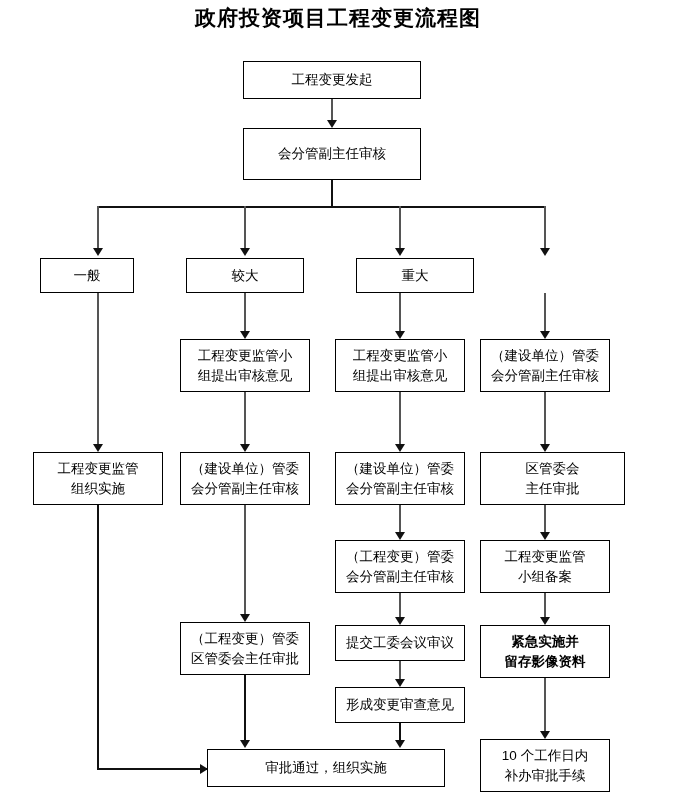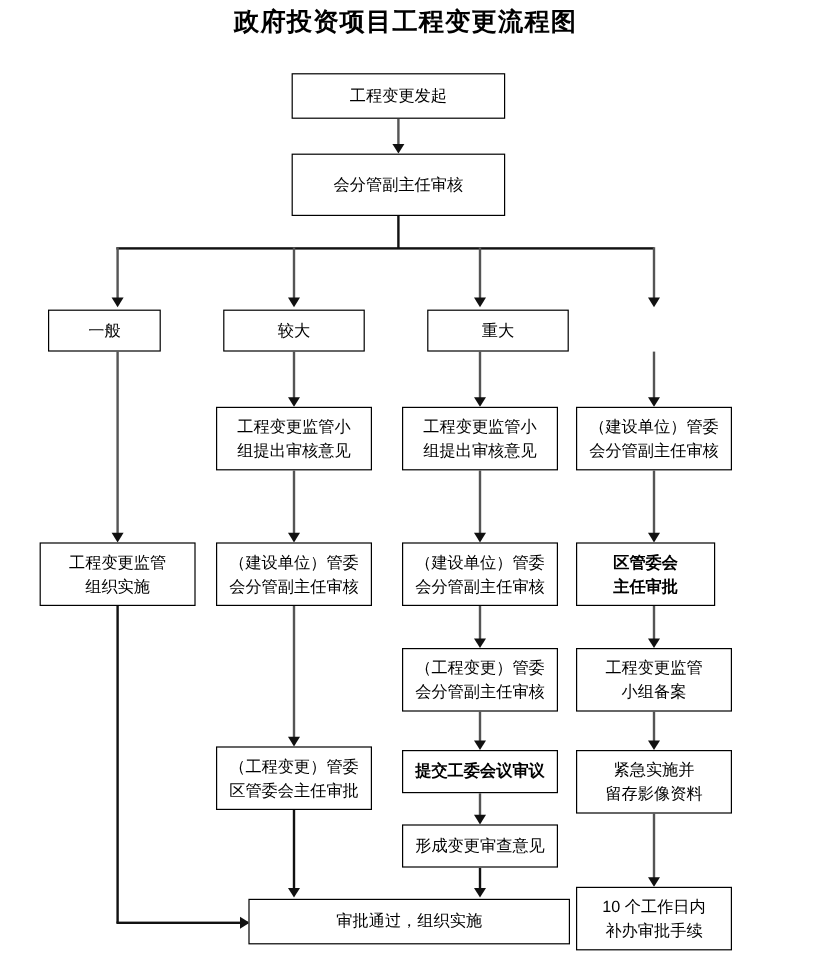--- a/index.html
+++ b/index.html
@@ -179,21 +179,21 @@
   <div class="arrow-down" style="left:395px; top:532px;"></div>
 
   <div class="node" style="left:335px; top:540px; width:130px; height:53px;">
     <span class="ln">（工程变更）管委</span>
     <span class="ln">会分管副主任审核</span>
   </div>
 
   <div class="vline" style="left:399px; top:593px; height:28px;"></div>
   <div class="arrow-down" style="left:395px; top:617px;"></div>
 
-  <div class="node" style="left:335px; top:625px; width:130px; height:36px;font-weight:bold;">
+  <div class="node" style="left:335px; top:625px; width:130px; height:36px;">
     <span class="ln">提交工委会议审议</span>
   </div>
 
   <div class="vline" style="left:399px; top:661px; height:22px;"></div>
   <div class="arrow-down" style="left:395px; top:679px;"></div>
 
   <div class="node" style="left:335px; top:687px; width:130px; height:36px;">
     <span class="ln">形成变更审查意见</span>
   </div>
 
@@ -204,46 +204,46 @@
   <div class="arrow-down" style="left:540px; top:331px;"></div>
 
   <div class="node" style="left:480px; top:339px; width:130px; height:53px;">
     <span class="ln">（建设单位）管委</span>
     <span class="ln">会分管副主任审核</span>
   </div>
 
   <div class="vline" style="left:544px; top:392px; height:56px;"></div>
   <div class="arrow-down" style="left:540px; top:444px;"></div>
 
-  <div class="node" style="left:480px; top:452px; width:116px; height:53px;font-weight:bold;">
+  <div class="node" style="left:480px; top:452px; width:145px; height:53px;">
     <span class="ln">区管委会</span>
     <span class="ln">主任审批</span>
   </div>
 
   <div class="vline" style="left:544px; top:505px; height:31px;"></div>
   <div class="arrow-down" style="left:540px; top:532px;"></div>
 
   <div class="node" style="left:480px; top:540px; width:130px; height:53px;">
     <span class="ln">工程变更监管</span>
     <span class="ln">小组备案</span>
   </div>
 
   <div class="vline" style="left:544px; top:593px; height:28px;"></div>
   <div class="arrow-down" style="left:540px; top:617px;"></div>
 
-  <div class="node" style="left:480px; top:625px; width:130px; height:53px;">
+  <div class="node" style="left:480px; top:625px; width:130px; height:53px;font-weight:bold;">
     <span class="ln">紧急实施并</span>
     <span class="ln">留存影像资料</span>
   </div>
 
   <div class="vline" style="left:544px; top:678px; height:57px;"></div>
   <div class="arrow-down" style="left:540px; top:731px;"></div>
 
   <div class="node" style="left:480px; top:739px; width:130px; height:53px;">
     <span class="ln">10 个工作日内</span>
     <span class="ln">补办审批手续</span>
   </div>
 
-  <div class="node" style="left:207px; top:749px; width:268px; height:38px;">
+  <div class="node" style="left:207px; top:749px; width:238px; height:38px;">
     <span class="ln">审批通过，组织实施</span>
   </div>
 
 </div>
 
 </body></html>

